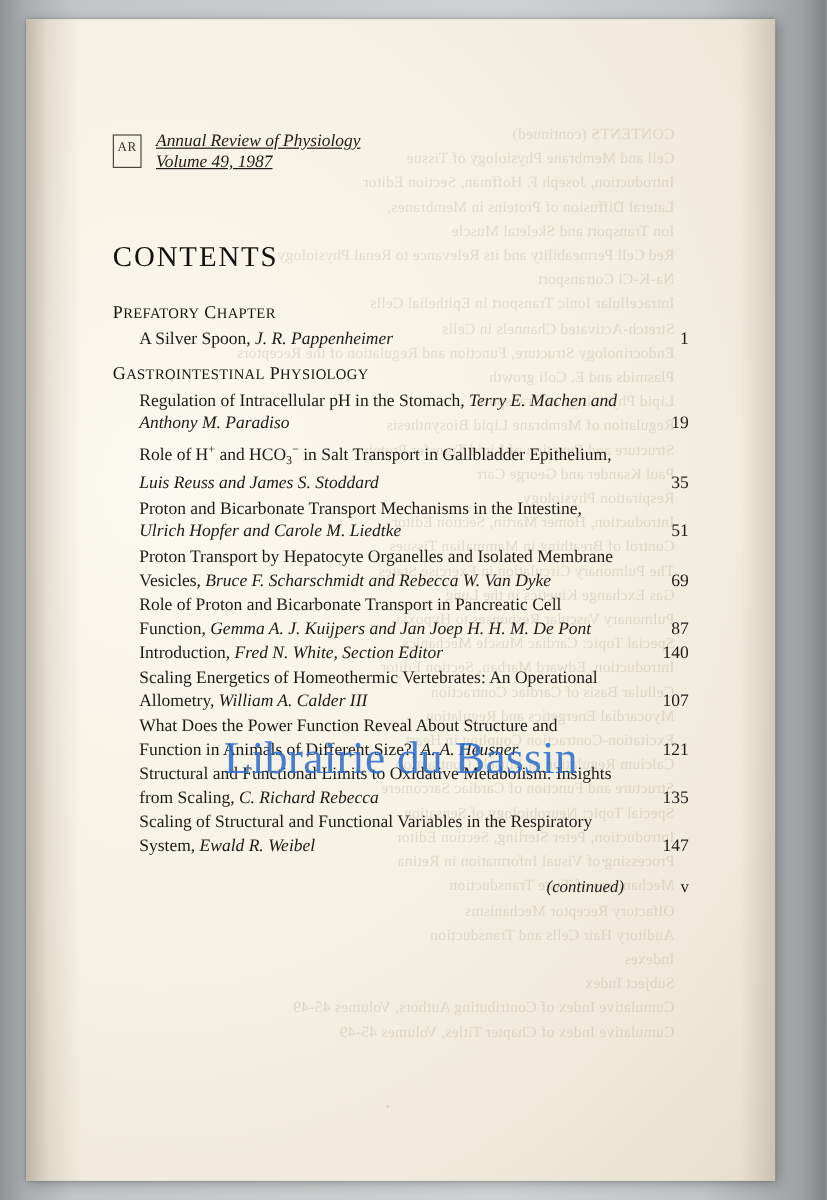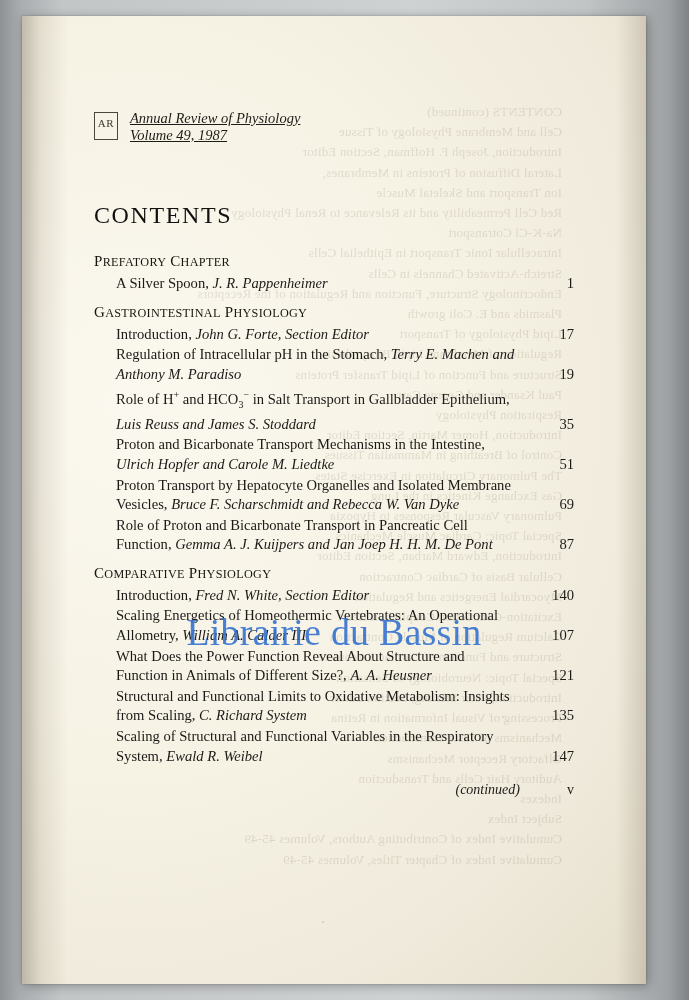--- a/index.html
+++ b/index.html
@@ -244,33 +244,31 @@
 
     <h1 class="contents-title">CONTENTS</h1>
 
     <div id="toc">
         <div class="section-head">P<span class="sc">REFATORY</span> C<span class="sc">HAPTER</span></div>
         <div class="entries">
           <div class="entry"><span class="txt">A Silver Spoon, <span class="au">J. R. Pappenheimer</span></span><span class="pg">1</span></div>
         </div>
         <div class="section-head">G<span class="sc">ASTROINTESTINAL</span> P<span class="sc">HYSIOLOGY</span></div>
         <div class="entries">
-          <div class="entry"><span class="txt">Introduction, <span class="au">John G. Forte, Section Editor</span></span><span class="pg">17</span></div>
           <div class="entry"><span class="txt">Regulation of Intracellular pH in the Stomach, <span class="au">Terry E. Machen and Anthony M. Paradiso</span></span><span class="pg">19</span></div>
           <div class="entry"><span class="txt">Role of H<span class="sup">+</span> and HCO<span class="sub">3</span><span class="sup">−</span> in Salt Transport in Gallbladder Epithelium, <span class="au">Luis Reuss and James S. Stoddard</span></span><span class="pg">35</span></div>
           <div class="entry"><span class="txt">Proton and Bicarbonate Transport Mechanisms in the Intestine, <span class="au">Ulrich Hopfer and Carole M. Liedtke</span></span><span class="pg">51</span></div>
           <div class="entry"><span class="txt">Proton Transport by Hepatocyte Organelles and Isolated Membrane Vesicles, <span class="au">Bruce F. Scharschmidt and Rebecca W. Van Dyke</span></span><span class="pg">69</span></div>
           <div class="entry"><span class="txt">Role of Proton and Bicarbonate Transport in Pancreatic Cell Function, <span class="au">Gemma A. J. Kuijpers and Jan Joep H. H. M. De Pont</span></span><span class="pg">87</span></div>
         </div>
-        <div class="section-head">C<span class="sc">OMPARATIVE</span> P<span class="sc">HYSIOLOGY</span></div>
         <div class="entries">
           <div class="entry"><span class="txt">Introduction, <span class="au">Fred N. White, Section Editor</span></span><span class="pg">140</span></div>
           <div class="entry"><span class="txt">Scaling Energetics of Homeothermic Vertebrates: An Operational Allometry, <span class="au">William A. Calder III</span></span><span class="pg">107</span></div>
           <div class="entry"><span class="txt">What Does the Power Function Reveal About Structure and Function in Animals of Different Size?, <span class="au">A. A. Heusner</span></span><span class="pg">121</span></div>
-          <div class="entry"><span class="txt">Structural and Functional Limits to Oxidative Metabolism: Insights from Scaling, <span class="au">C. Richard System</span></span><span class="pg">135</span></div>
+          <div class="entry"><span class="txt">Structural and Functional Limits to Oxidative Metabolism: Insights from Scaling, <span class="au">C. Richard Rebecca</span></span><span class="pg">135</span></div>
           <div class="entry"><span class="txt">Scaling of Structural and Functional Variables in the Respiratory System, <span class="au">Ewald R. Weibel</span></span><span class="pg">147</span></div>
         </div>
       </div>
 
     <div class="footer">
       <span class="cont">(continued)</span>
       <span class="folio">v</span>
     </div>
   </div>
 

